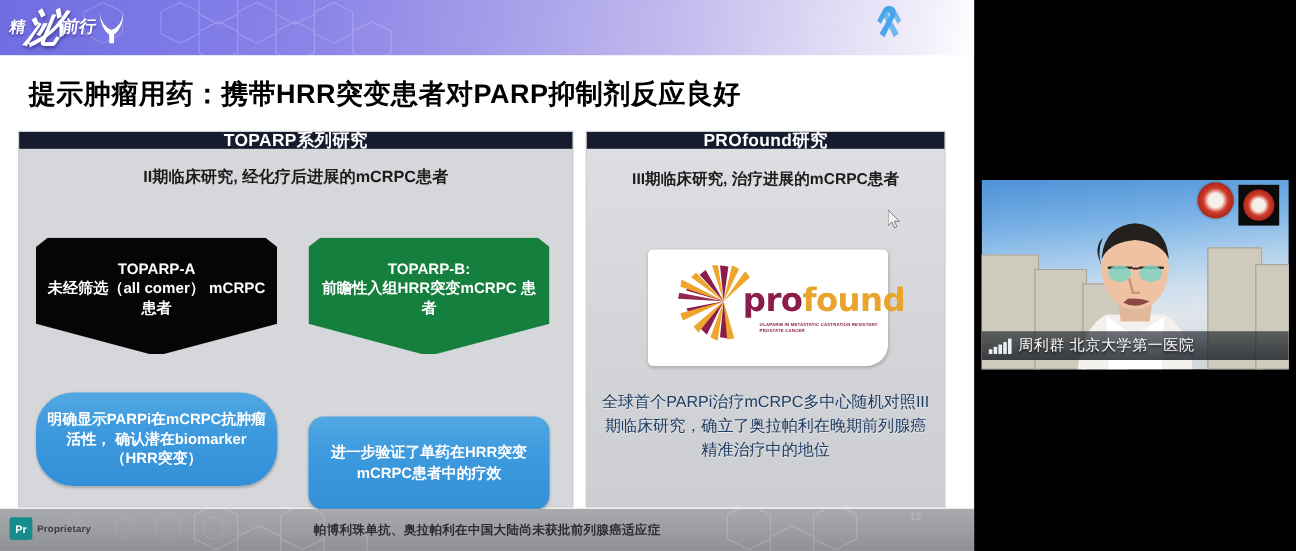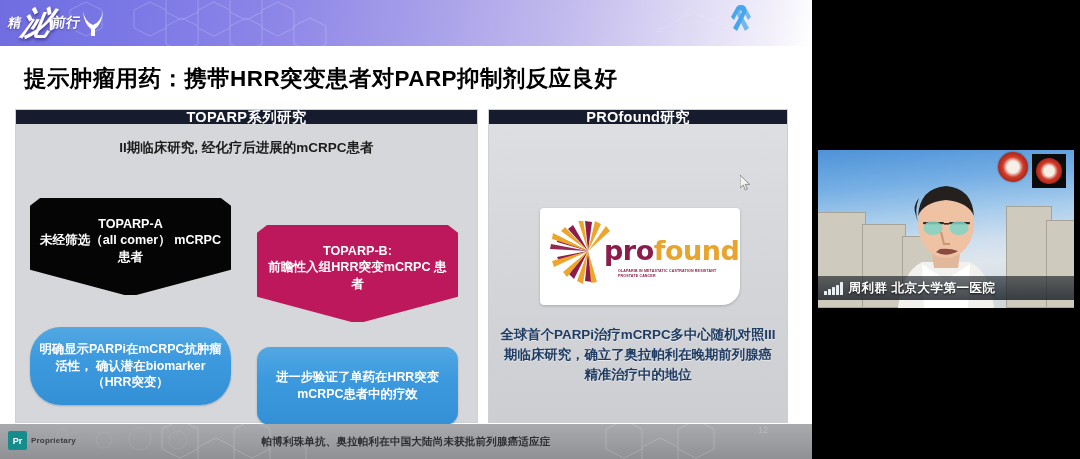--- a/index.html
+++ b/index.html
@@ -68,60 +68,60 @@
 
   
   .dark-box {
     position: absolute; width: 201px; height: 97px;
     display: flex; align-items: center; justify-content: center;
     color: #ffffff; text-align: center; line-height: 1.32;
     font-size: 12.6px; font-weight: bold; padding: 0 7px 12px 7px;
     clip-path: polygon(5% 0, 95% 0, 100% 8%, 100% 74%, 53% 100%, 47% 100%, 0 74%, 0 8%);
   }
   #box-a { left: 30px;  top: 198px; background: #050505; }
-  #box-b { left: 257px; top: 198px; background: #be185d; margin-top: 27px; }
+  #box-b { left: 257px; top: 198px; background: #15803d; }
 
   
   .blue-box {
     position: absolute; width: 201px; height: 78px; border-radius: 13px;
     background: linear-gradient(180deg,#52a8e2 0%,#3d9ade 40%,#3490d6 100%);
     display: flex; align-items: center; justify-content: center;
     color: #ffffff; text-align: center; line-height: 1.35;
     font-size: 12.4px; font-weight: bold; padding: 0 9px;
     box-shadow: 0 1px 2px rgba(0,0,0,.22);
   }
   #box-a2 { left: 30px;  top: 327px; border-radius: 31px; }
   #box-b2 { left: 257px; top: 327px; margin-top: 20px; }
 
   
   #pf-card {
     position: absolute; left: 540px; top: 208px; width: 200px; height: 97px;
     background: #ffffff; border-radius: 4px 4px 18px 4px;
     box-shadow: 0 1px 3px rgba(0,0,0,.2);
-    display: flex; align-items: center; justify-content: flex-start;
+    display: flex; align-items: center; justify-content: flex-end;
   }
   #pf-inner { position: relative; width: 185px; height: 84px; }
   #pf-burst { position: absolute; left: 4px; top: 6px; width: 72px; height: 72px; }
   #pf-word {
     position: absolute; left: 64px; top: 20px;
     font-size: 27px; font-weight: bold; letter-spacing: -.5px;
     font-family: "DejaVu Sans", sans-serif;
   }
   #pf-word .p1 { color: #8c1d4a; }
   #pf-word .p2 { color: #e8a42c; }
   #pf-tag {
     position: absolute; left: 78px; top: 54px; width: 102px;
     font-size: 3.6px; font-weight: bold; line-height: 1.55;
     color: #8c1d4a; letter-spacing: .15px;
   }
 
   
   #pf-concl {
     position: absolute; left: 500px; top: 325px; width: 276px;
-    text-align: center; color: #1f3c63; font-weight: bold;
+    text-align: center; color: #1f3c63; font-weight: normal;
     font-size: 13.4px; line-height: 1.48;
     text-shadow: 0 1px 0 rgba(255,255,255,.5);
   }
 
   
   #slide-footer {
     position: absolute; left: 0; bottom: 0; width: 812px; height: 35px;
     background: linear-gradient(180deg,#a9aaad 0%,#9c9da1 55%,#8f9094 100%);
     overflow: hidden;
   }
@@ -160,21 +160,21 @@
     width: 108px; height: 132px;
   }
   #vid-name {
     position: absolute; left: 0; bottom: 8px; width: 100%; height: 24px;
     display: flex; align-items: center; gap: 6px; padding-left: 6px;
     background: linear-gradient(180deg,rgba(20,26,34,.62),rgba(20,26,34,.80));
   }
   #vid-bars { display: flex; align-items: flex-end; gap: 1.5px; height: 13px; }
   #vid-bars i { display: block; width: 2.5px; background: #e9eef3; border-radius: .5px; }
   #vid-name-text {
-    color: #ffffff; font-size: 12.5px; font-weight: bold; letter-spacing: .5px;
+    color: #ffffff; font-size: 12.5px; font-weight: normal; letter-spacing: .5px;
     text-shadow: 0 1px 2px rgba(0,0,0,.8);
   }
   .vid-badge {
     position: absolute; border-radius: 50%;
     background: radial-gradient(circle,#f6efe6 28%,#d03c2a 48%,#a82418 72%,#7d1710 100%);
     box-shadow: 0 0 2px rgba(0,0,0,.5);
   }
   #badge-sq {
     position: absolute; right: 8px; top: 4px; width: 34px; height: 34px;
     background: #0b0b0b; display: flex; align-items: center; justify-content: center;
@@ -243,20 +243,21 @@
         <div>TOPARP-B:</div>
         <div>前瞻性入组HRR突变mCRPC 患者</div>
       </div>
     </div>
 
     <div id="box-a2" class="blue-box">明确显示PARPi在mCRPC抗肿瘤活性， 确认潜在biomarker（HRR突变）</div>
     <div id="box-b2" class="blue-box">进一步验证了单药在HRR突变mCRPC患者中的疗效</div>
 
     <div id="panel-right" class="panel">
       <div class="panel-head">PROfound研究</div>
+      <div class="panel-sub">III期临床研究, 治疗进展的mCRPC患者</div>
     </div>
 
     <div id="pf-card">
       <div id="pf-inner">
         <svg id="pf-burst" viewBox="0 0 72 72">
           <g transform="translate(44,30)">
             <g fill="#8c1d4a">
               <path d="M0 0 L-3 -30 L4 -29 Z"></path>
               <path d="M0 0 L-20 -22 L-15 -26 Z"></path>
               <path d="M0 0 L-31 -9 L-30 -15 Z"></path>

